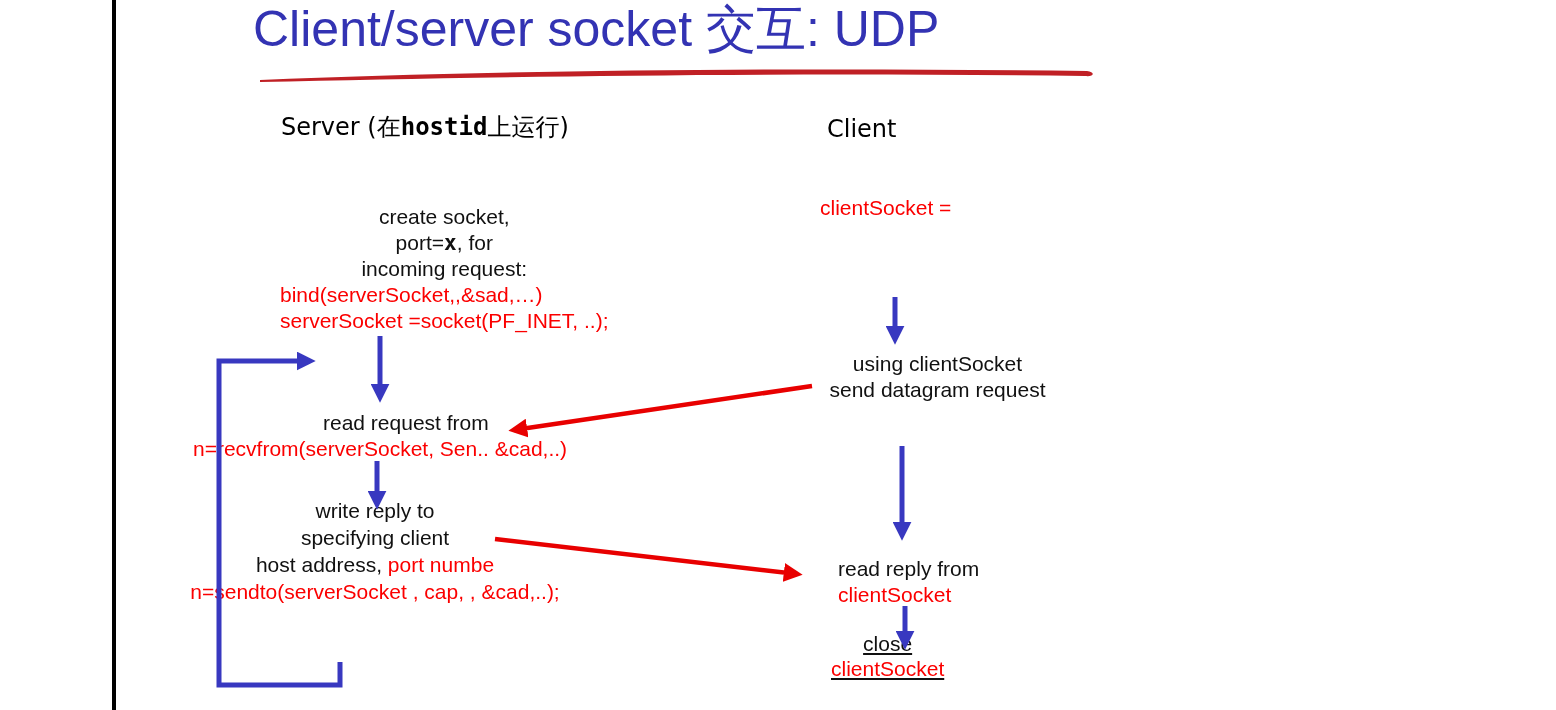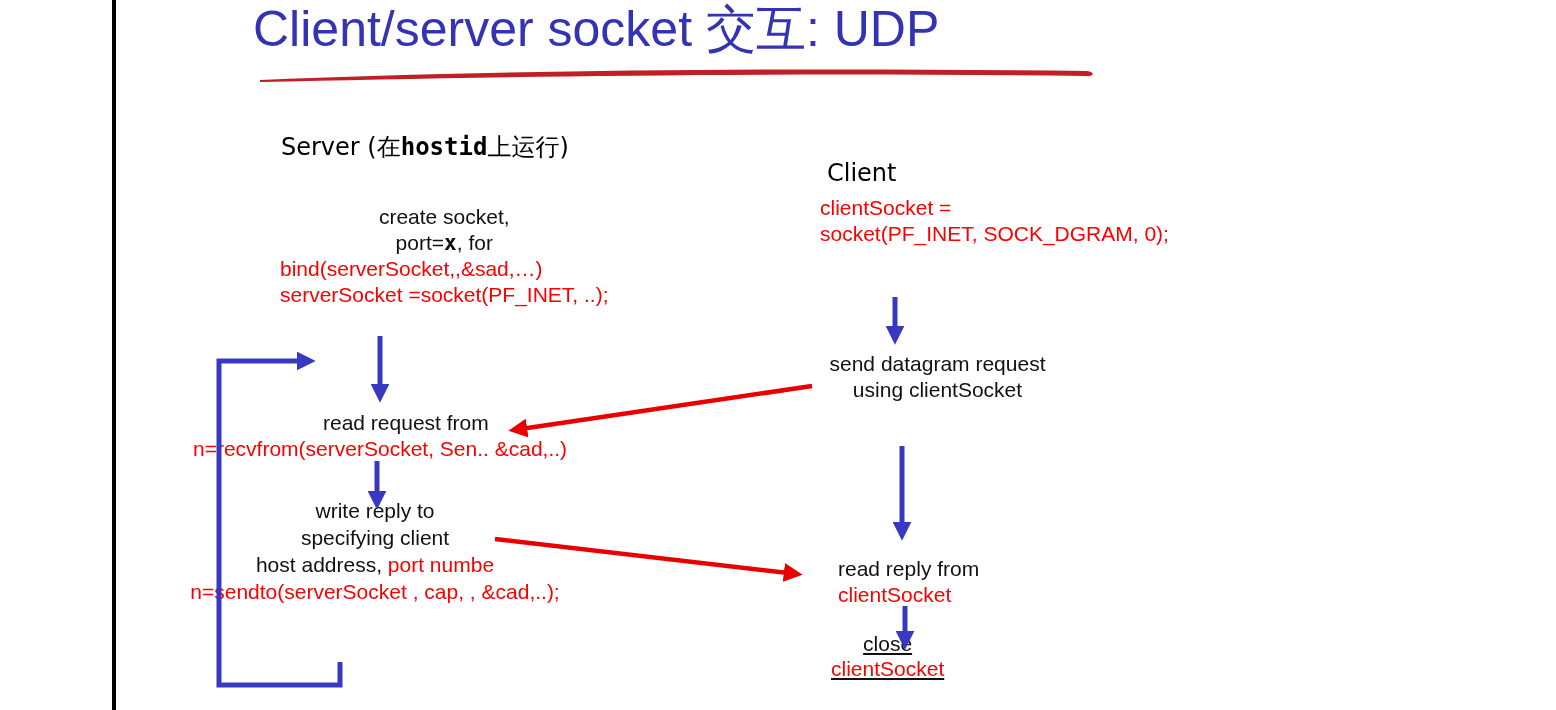--- a/index.html
+++ b/index.html
@@ -19,22 +19,22 @@
     position:absolute;left:253px;top:2px;
     font-size:50px;line-height:54px;white-space:nowrap;
     color:var(--title_blue,#3333b3);
   }
   .hdr{
     position:absolute;
     font-size:24px;line-height:30px;white-space:nowrap;
     font-family:"DejaVu Sans", sans-serif;
     color:#000;
   }
-  .hdr.server{left:281px;top:112px;margin-top:20px;}
-  .hdr.client{left:827px;top:114px;margin-top:44px;}
+  .hdr.server{left:281px;top:112px;}
+  .hdr.client{left:827px;top:114px;}
   .mono{font-family:"DejaVu Sans Mono", monospace;font-weight:bold;}
 
   .txt{
     position:absolute;
     font-size:21px;line-height:26px;white-space:nowrap;
   }
   .txt div{white-space:nowrap;}
   .red{color:var(--code_red,#ff0000);}
   .blk{color:var(--text_black,#111);text-align:center;}
   .center{text-align:center;}
@@ -67,32 +67,32 @@
   </svg>
 
   <div class="hdr server">
     <span>Server (在</span><span class="mono">hostid</span><span>上运行)</span>
   </div>
   <div class="hdr client">Client</div>
 
   <div class="txt sv-block1">
     <div class="blk">create socket,</div>
     <div class="blk"><span>port=</span><span class="mono">x</span><span>, for</span></div>
+    <div class="blk">incoming request:</div>
     <div class="red">bind(serverSocket,,&amp;sad,…)</div>
     <div class="red">serverSocket =socket(PF_INET, ..);</div>
   </div>
 
   <div class="txt cl-block1">
     <div class="red">clientSocket =</div>
-    <div class="red">socket(PF_INET, SOCK_DGRAM, 0);</div>
   </div>
 
   <div class="txt cl-block2 center">
+    <div class="blk">using clientSocket</div>
     <div class="blk">send datagram request</div>
-    <div class="blk">using clientSocket</div>
   </div>
 
   <div class="txt sv-b2l1 blk">read request from</div>
   <div class="txt sv-b2l2 red">n=recvfrom(serverSocket, Sen.. &amp;cad,..)</div>
 
   <div class="txt sv-block3 center">
     <div class="blk">write reply to</div>
     <div class="blk">specifying client</div>
     <div><span class="blk">host address, </span><span class="red">port numbe</span></div>
     <div class="red">n=sendto(serverSocket , cap, , &amp;cad,..);</div>

